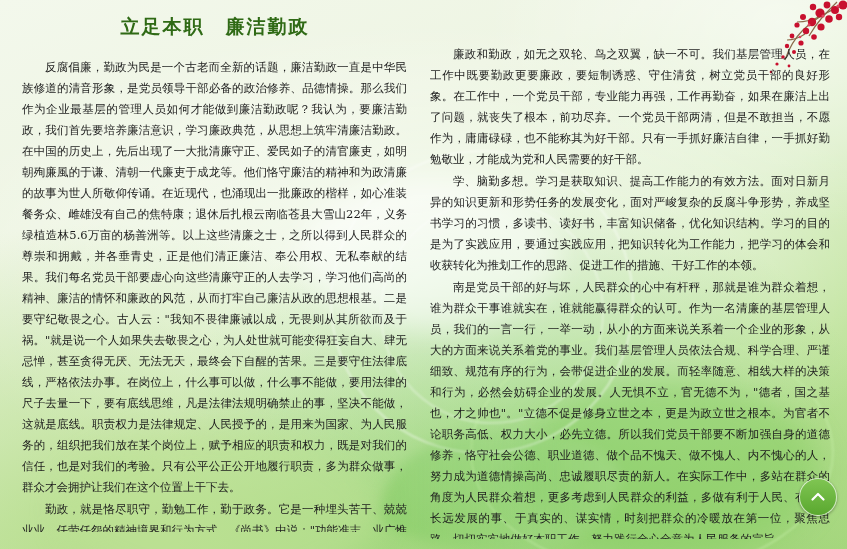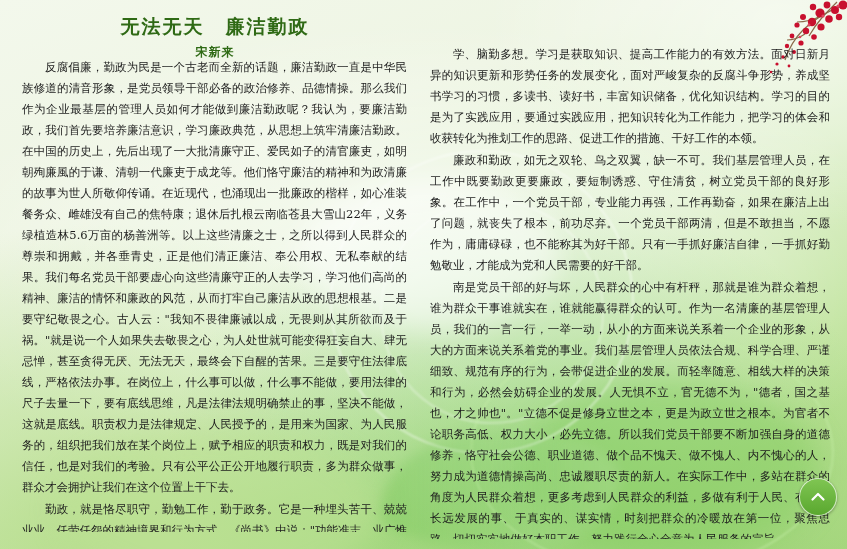--- a/index.html
+++ b/index.html
@@ -185,31 +185,30 @@
   <g fill="#e0455e">
     <circle cx="121" cy="6" r="1.6"></circle>
       <circle cx="106" cy="16" r="1.6"></circle>
     <circle cx="92" cy="25" r="1.5"></circle>
       <circle cx="83" cy="37" r="1.3"></circle>
   </g>
 </svg>
 
 <div class="doc">
 
-  <div class="doc-title">无法无天　廉洁勤政</div>
-  <div class="doc-subtitle">宋新来</div>
+  <div class="doc-title">立足本职　廉洁勤政</div>
 
   <div class="col col-left">
     <p>反腐倡廉，勤政为民是一个古老而全新的话题，廉洁勤政一直是中华民族修道的清音形象，是党员领导干部必备的政治修养、品德情操。那么我们作为企业最基层的管理人员如何才能做到廉洁勤政呢？我认为，要廉洁勤政，我们首先要培养廉洁意识，学习廉政典范，从思想上筑牢清廉洁勤政。在中国的历史上，先后出现了一大批清廉守正、爱民如子的清官廉吏，如明朝殉廉風的于谦、清朝一代廉吏于成龙等。他们恪守廉洁的精神和为政清廉的故事为世人所敬仰传诵。在近现代，也涌现出一批廉政的楷样，如心准装餐务众、雌雄没有自己的焦特康；退休后扎根云南临苍县大雪山22年，义务绿植造林5.6万亩的杨善洲等。以上这些清廉之士，之所以得到人民群众的尊崇和拥戴，并各垂青史，正是他们清正廉洁、奉公用权、无私奉献的结果。我们每名党员干部要虚心向这些清廉守正的人去学习，学习他们高尚的精神、廉洁的情怀和廉政的风范，从而打牢自己廉洁从政的思想根基。二是要守纪敬畏之心。古人云："我知不畏律廉诫以成，无畏则从其所欲而及于祸。"就是说一个人如果失去敬畏之心，为人处世就可能变得狂妄自大、肆无忌惮，甚至贪得无厌、无法无天，最终会下自醒的苦果。三是要守住法律底线，严格依法办事。在岗位上，什么事可以做，什么事不能做，要用法律的尺子去量一下，要有底线思维，凡是法律法规明确禁止的事，坚决不能做，这就是底线。职责权力是法律规定、人民授予的，是用来为国家、为人民服务的，组织把我们放在某个岗位上，赋予相应的职责和权力，既是对我们的信任，也是对我们的考验。只有公平公正公开地履行职责，多为群众做事，群众才会拥护让我们在这个位置上干下去。</p>
     <p>勤政，就是恪尽职守，勤勉工作，勤于政务。它是一种埋头苦干、兢兢业业、任劳任怨的精神境界和行为方式。《尚书》中说："功能准志、业广惟勤"，唐代著名思想家韩愈认为"业精于勤荒于嬉"，更加说明了"勤"对于从政及修身的重要意义。要在工作岗位上做出成绩，不勤政不行，要做到勤政，就必须心勤多</p>
   </div>
 
   <div class="col col-right">
+    <p>廉政和勤政，如无之双轮、鸟之双翼，缺一不可。我们基层管理人员，在工作中既要勤政更要廉政，要短制诱惑、守住清贫，树立党员干部的良好形象。在工作中，一个党员干部，专业能力再强，工作再勤奋，如果在廉洁上出了问题，就丧失了根本，前功尽弃。一个党员干部两清，但是不敢担当，不愿作为，庸庸碌碌，也不能称其为好干部。只有一手抓好廉洁自律，一手抓好勤勉敬业，才能成为党和人民需要的好干部。</p>
     <p>学、脑勤多想。学习是获取知识、提高工作能力的有效方法。面对日新月异的知识更新和形势任务的发展变化，面对严峻复杂的反腐斗争形势，养成坚书学习的习惯，多读书、读好书，丰富知识储备，优化知识结构。学习的目的是为了实践应用，要通过实践应用，把知识转化为工作能力，把学习的体会和收获转化为推划工作的思路、促进工作的措施、干好工作的本领。</p>
-    <p>廉政和勤政，如无之双轮、鸟之双翼，缺一不可。我们基层管理人员，在工作中既要勤政更要廉政，要短制诱惑、守住清贫，树立党员干部的良好形象。在工作中，一个党员干部，专业能力再强，工作再勤奋，如果在廉洁上出了问题，就丧失了根本，前功尽弃。一个党员干部两清，但是不敢担当，不愿作为，庸庸碌碌，也不能称其为好干部。只有一手抓好廉洁自律，一手抓好勤勉敬业，才能成为党和人民需要的好干部。</p>
     <p>南是党员干部的好与坏，人民群众的心中有杆秤，那就是谁为群众着想，谁为群众干事谁就实在，谁就能赢得群众的认可。作为一名清廉的基层管理人员，我们的一言一行，一举一动，从小的方面来说关系着一个企业的形象，从大的方面来说关系着党的事业。我们基层管理人员依法合规、科学合理、严谨细致、规范有序的行为，会带促进企业的发展。而轻率随意、相线大样的决策和行为，必然会妨碍企业的发展。人无惧不立，官无德不为，"德者，国之基也，才之帅也"。"立德不促是修身立世之本，更是为政立世之根本。为官者不论职务高低、权力大小，必先立德。所以我们党员干部要不断加强自身的道德修养，恪守社会公德、职业道德、做个品不愧天、做不愧人、内不愧心的人，努力成为道德情操高尚、忠诚履职尽责的新人。在实际工作中，多站在群众的角度为人民群众着想，更多考虑到人民群众的利益，多做有利于人民、有利于长远发展的事、于真实的、谋实情，时刻把群众的冷暖放在第一位，聚焦思路、切切实实地做好本职工作，努力践行全心全意为人民服务的宗旨。</p>
 
   </div>
 
 </div>
 
 <div class="scroll-top" title="top">
   <svg width="18" height="18" viewBox="0 0 18 18">
     <path d="M3.5 11.5 L9 6 L14.5 11.5" fill="none" stroke="#ffffff" stroke-width="2.2" stroke-linecap="round" stroke-linejoin="round"></path>
   </svg>

